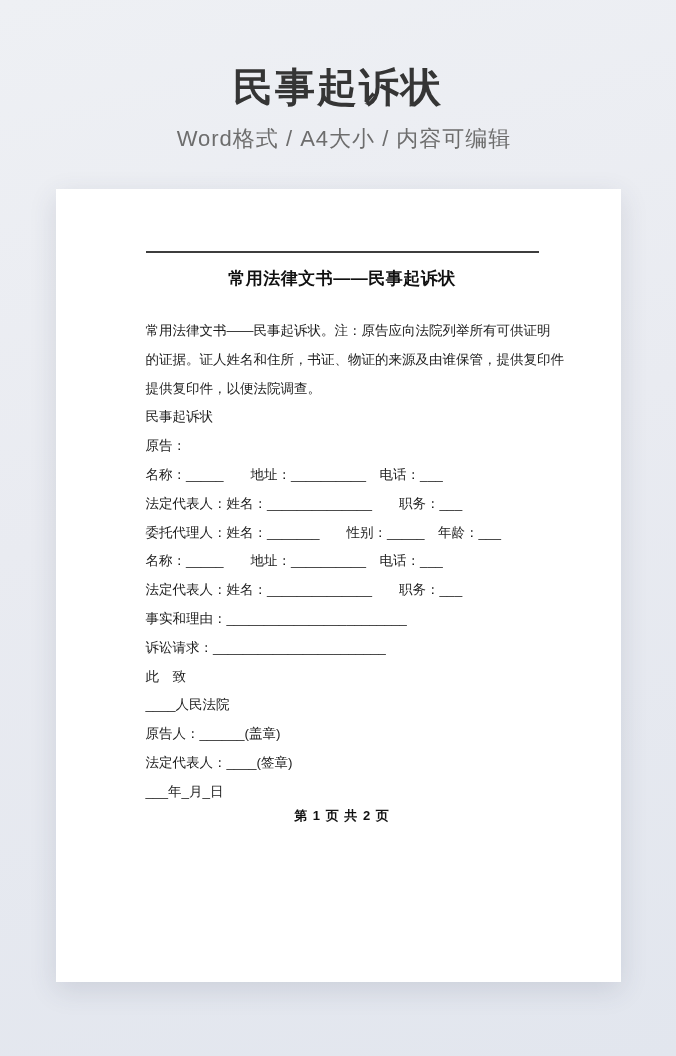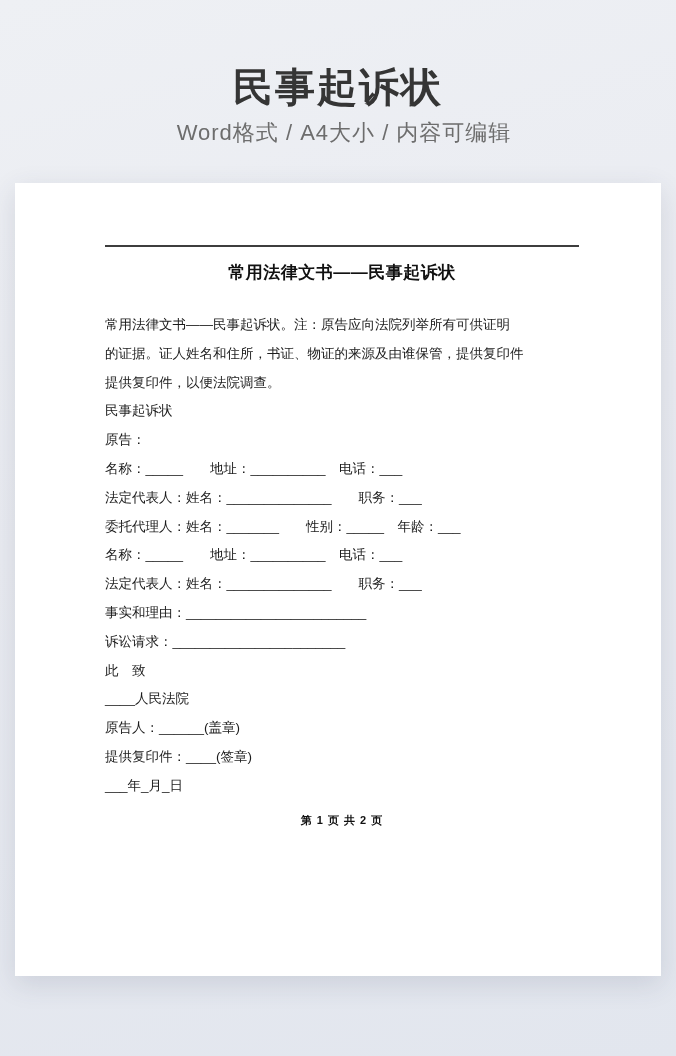--- a/index.html
+++ b/index.html
@@ -16,30 +16,30 @@
   }
   .hero-title {
     margin: 0;
     font-size: 40px;
     line-height: 50px;
     font-weight: 800;
     color: #353535;
     letter-spacing: 2px;
   }
   .hero-subtitle {
-    margin: 5px 0 0;
+    margin: 11px 0 0;
     font-size: 22px;
     line-height: 32px;
     font-weight: 500;
     color: #6d6d6d;
     letter-spacing: 1px;
     padding-left: 12px;
   }
   .sheet {
-    width: 646px;
+    width: 565px;
     height: 793px;
     margin: 34px auto 0;
     background: #ffffff;
     box-shadow: 0 8px 26px rgba(55, 65, 90, 0.14);
     box-sizing: border-box;
     padding: 62px 82px 0 90px;
   }
   .title-divider {
     border: none;
     border-top: 2px solid #3d3d3d;
@@ -57,23 +57,22 @@
   .doc-body {
     margin-top: 26px;
     font-size: 13.5px;
     line-height: 28.8px;
     color: #1c1c1c;
   }
   .doc-line {
     white-space: pre;
   }
   .page-num {
-    margin-top: 12px;
     text-align: center;
-    font-size: 11px;
+    font-size: 13px;
     font-weight: 700;
     color: #111111;
     letter-spacing: 1px;
   }
 </style>
 </head>
 <body>
 
 <div class="hero">
   <h1 class="hero-title">民事起诉状</h1>
@@ -92,17 +91,17 @@
     <div class="doc-line">名称：_____　　地址：__________　电话：___</div>
     <div class="doc-line">法定代表人：姓名：______________　　职务：___</div>
     <div class="doc-line">委托代理人：姓名：_______　　性别：_____　年龄：___</div>
     <div class="doc-line">名称：_____　　地址：__________　电话：___</div>
     <div class="doc-line">法定代表人：姓名：______________　　职务：___</div>
     <div class="doc-line">事实和理由：________________________</div>
     <div class="doc-line">诉讼请求：_______________________</div>
     <div class="doc-line">此　致</div>
     <div class="doc-line">____人民法院</div>
     <div class="doc-line">原告人：______(盖章)</div>
-    <div class="doc-line">提供复印件：____(签章)</div>
+    <div class="doc-line">法定代表人：____(签章)</div>
     <div class="doc-line">___年_月_日</div>
   </div>
   <div class="page-num">第 1 页 共 2 页</div>
 </div>
 
 </body></html>

